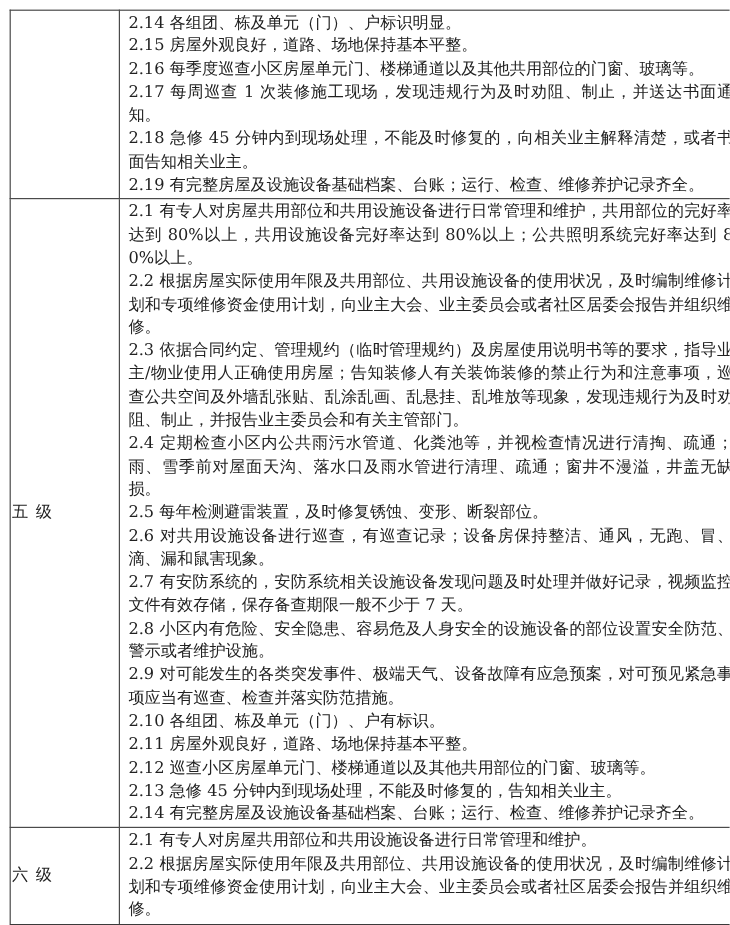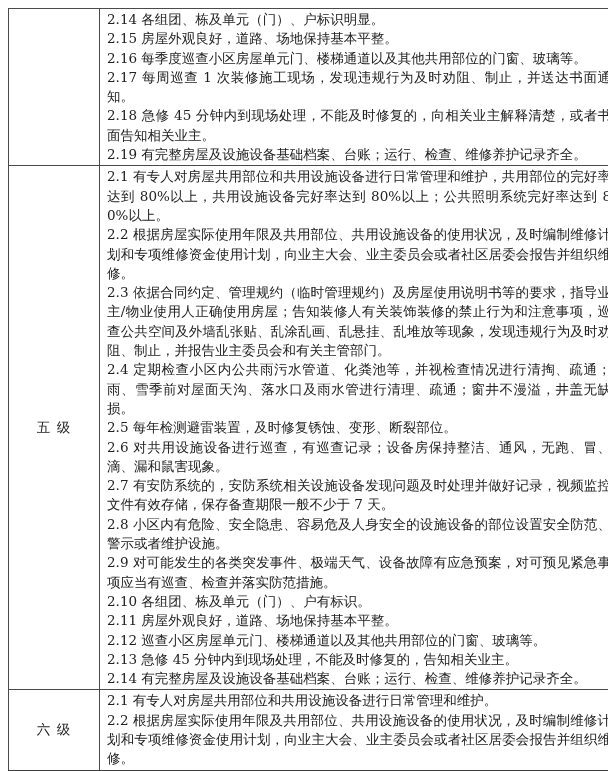--- a/index.html
+++ b/index.html
@@ -26,21 +26,20 @@
     border: 1px solid #4a4a4a;
     font-size: 13.5px;
     line-height: 19.3px;
     vertical-align: top;
   }
   .standards-table tr:last-child td {
     border-bottom: 2px solid #3a3a3a;
   }
   td.level-cell {
     width: 88px;
-    text-align: center;
     vertical-align: middle;
     letter-spacing: 1px;
   }
   td.content-cell {
     width: 504px;
     padding: 1px 2px 1px 7px;
   }
   tr.row-continued { height: 157px; }
   tr.row-level5   { height: 518px; }
   tr.row-level6   { height: 79px;  }

